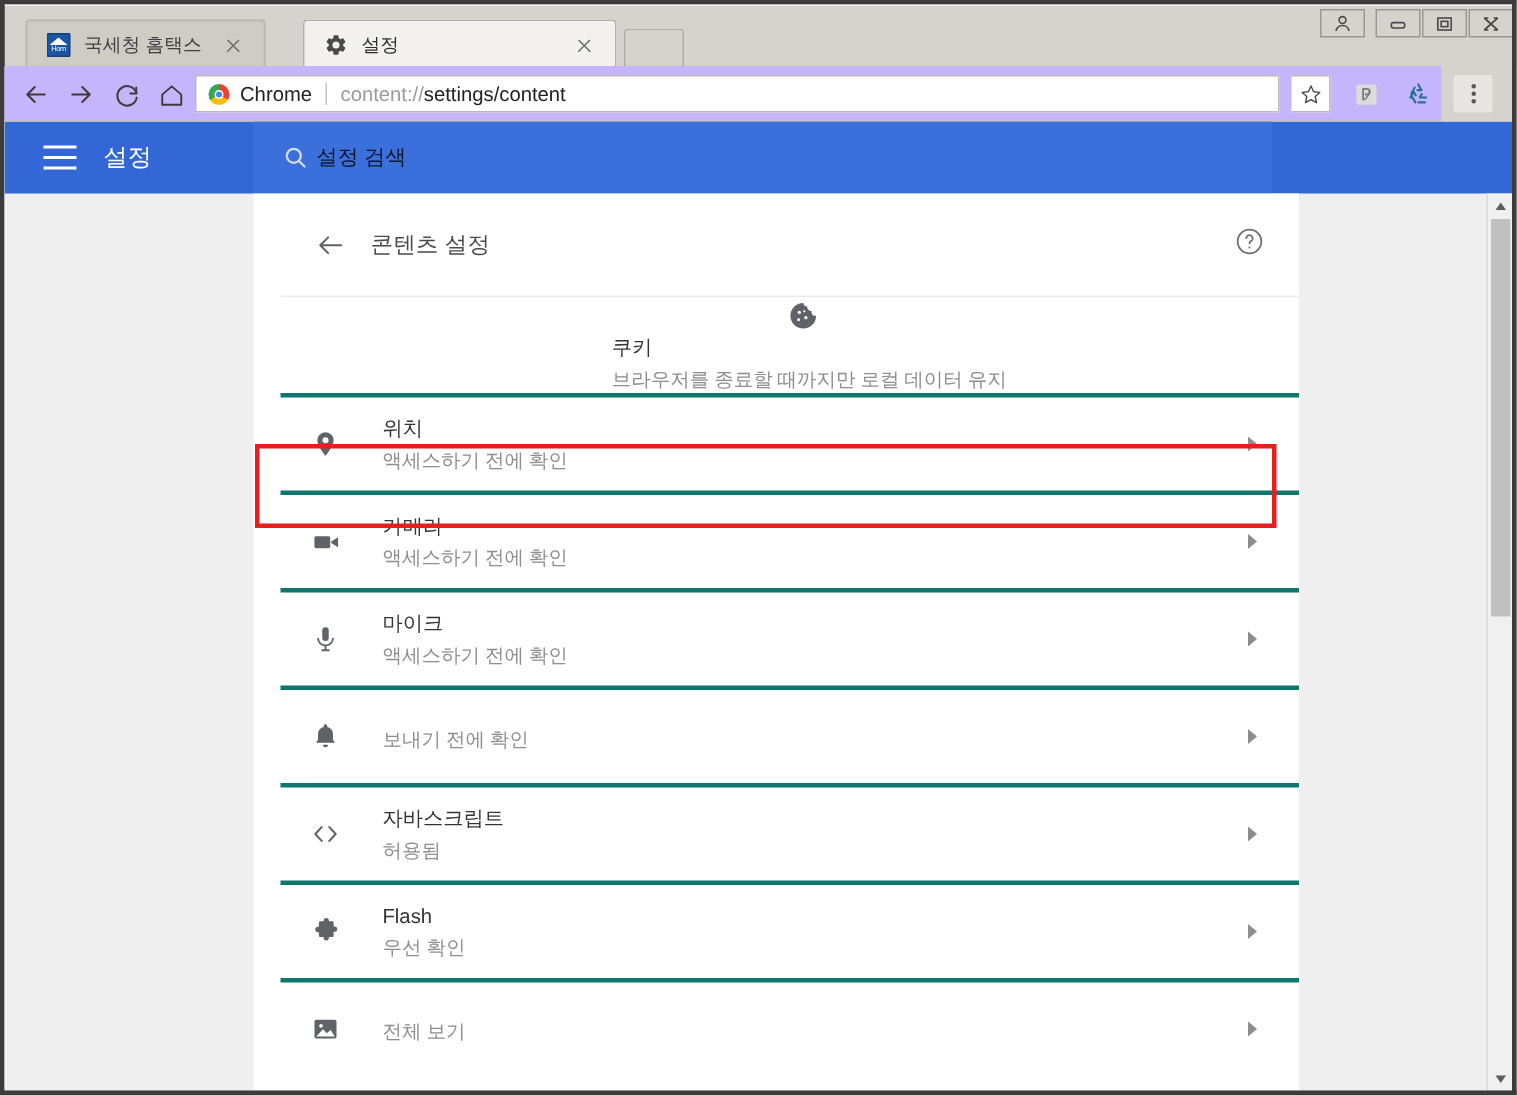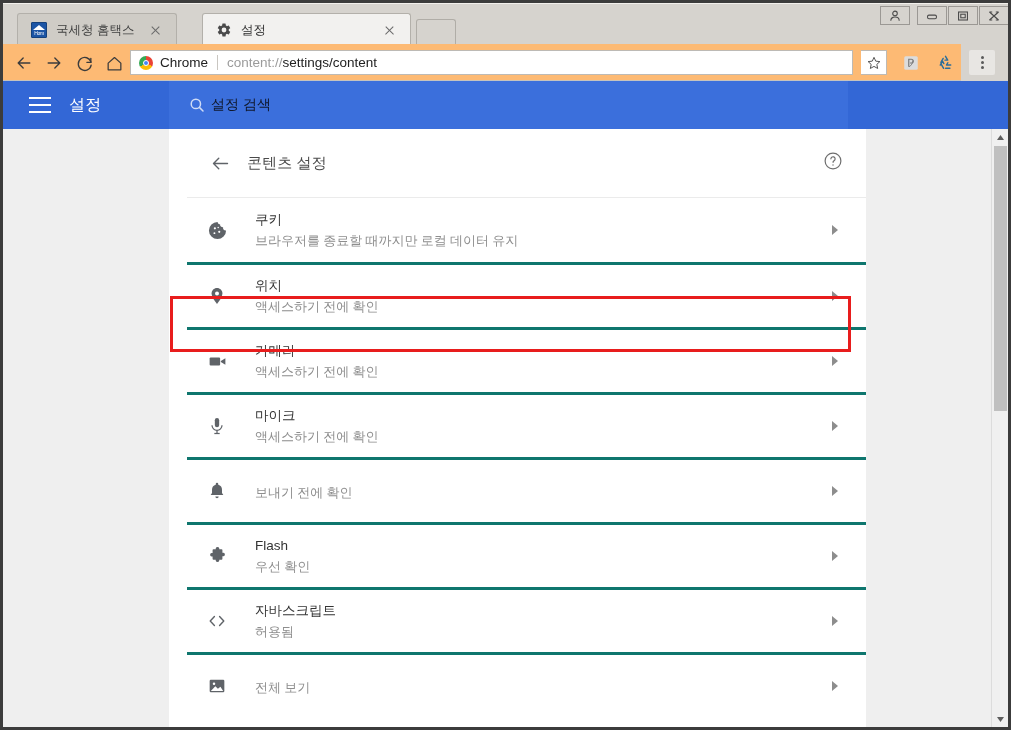--- a/index.html
+++ b/index.html
@@ -182,21 +182,21 @@
   #btn-close { left: 976px; width: 30px; }
 
   .winbtn svg { display: block; margin: 2px auto 0; }
 
   
   #toolbar {
     position: absolute;
     left: 3px; top: 44px;
     width: 958px;
     height: 37px;
-    background: #fdba74;
+    background: #c4b5fd;
     border-bottom: 1px solid #c6c3be;
     box-sizing: border-box;
   }
   .tb-icon {
     position: absolute;
     top: 6px;
     width: 26px; height: 26px;
     cursor: pointer;
     display: flex; align-items: center; justify-content: center;
   }
@@ -381,21 +381,21 @@
   .row {
     position: relative;
     height: 65px;
     display: flex;
     align-items: center;
     border-top: 3px solid #0f766e;
     cursor: pointer;
     background: #ffffff;
     box-sizing: border-box;
   }
-  .row.first { border-top: 1px solid #ebebeb; }
+  .row.first { border-top: 1px solid #ebebeb; flex-direction: column; }
 
   .row-icon {
     width: 24px; height: 24px;
     margin-left: 18px;
     flex: 0 0 24px;
     display: flex; align-items: center; justify-content: center;
     color: #5f6368;
   }
   .row-text {
     margin-left: 26px;
@@ -737,45 +737,45 @@
         </div>
         <div class="row-chevron">
           <svg width="10" height="12" viewBox="0 0 10 12">
               <path d="M2 1 L8 6 L2 11 Z" fill="#8d8d8d"></path>
             </svg>
         </div>
       </div>
 
       <div class="row">
         <div class="row-icon">
-          <svg width="21" height="21" viewBox="0 0 24 24" fill="#5f6368">
-            <path d="M10 2.6a2.1 2.1 0 014 0v1.1h2.6a1 1 0 011 1v2.9h1.2a2.1 2.1 0 010 4.1h-1.2v2.9a1 1 0 01-1 1H14v1.2a2.1 2.1 0 01-4 0v-1.2H7.4a1 1 0 01-1-1v-2.6H5.2a2.1 2.1 0 010-4.1h1.2V4.7a1 1 0 011-1H10z"></path>
+          <svg width="22" height="22" viewBox="0 0 24 24" fill="none" stroke="#5f6368" stroke-width="1.5" stroke-linecap="round" stroke-linejoin="round">
+            <path d="M9.2 7 4.6 12l4.6 5"></path>
+            <path d="M14.8 7l4.6 5-4.6 5"></path>
           </svg>
         </div>
         <div class="row-text">
-          <div class="row-title">Flash</div>
-          <div class="row-sub">우선 확인</div>
+          <div class="row-title">자바스크립트</div>
+          <div class="row-sub">허용됨</div>
         </div>
         <div class="row-chevron">
           <svg width="10" height="12" viewBox="0 0 10 12">
               <path d="M2 1 L8 6 L2 11 Z" fill="#8d8d8d"></path>
             </svg>
         </div>
       </div>
 
       <div class="row">
         <div class="row-icon">
-          <svg width="22" height="22" viewBox="0 0 24 24" fill="none" stroke="#5f6368" stroke-width="1.5" stroke-linecap="round" stroke-linejoin="round">
-            <path d="M9.2 7 4.6 12l4.6 5"></path>
-            <path d="M14.8 7l4.6 5-4.6 5"></path>
+          <svg width="21" height="21" viewBox="0 0 24 24" fill="#5f6368">
+            <path d="M10 2.6a2.1 2.1 0 014 0v1.1h2.6a1 1 0 011 1v2.9h1.2a2.1 2.1 0 010 4.1h-1.2v2.9a1 1 0 01-1 1H14v1.2a2.1 2.1 0 01-4 0v-1.2H7.4a1 1 0 01-1-1v-2.6H5.2a2.1 2.1 0 010-4.1h1.2V4.7a1 1 0 011-1H10z"></path>
           </svg>
         </div>
         <div class="row-text">
-          <div class="row-title">자바스크립트</div>
-          <div class="row-sub">허용됨</div>
+          <div class="row-title">Flash</div>
+          <div class="row-sub">우선 확인</div>
         </div>
         <div class="row-chevron">
           <svg width="10" height="12" viewBox="0 0 10 12">
               <path d="M2 1 L8 6 L2 11 Z" fill="#8d8d8d"></path>
             </svg>
         </div>
       </div>
 
       <div class="row">
         <div class="row-icon">

